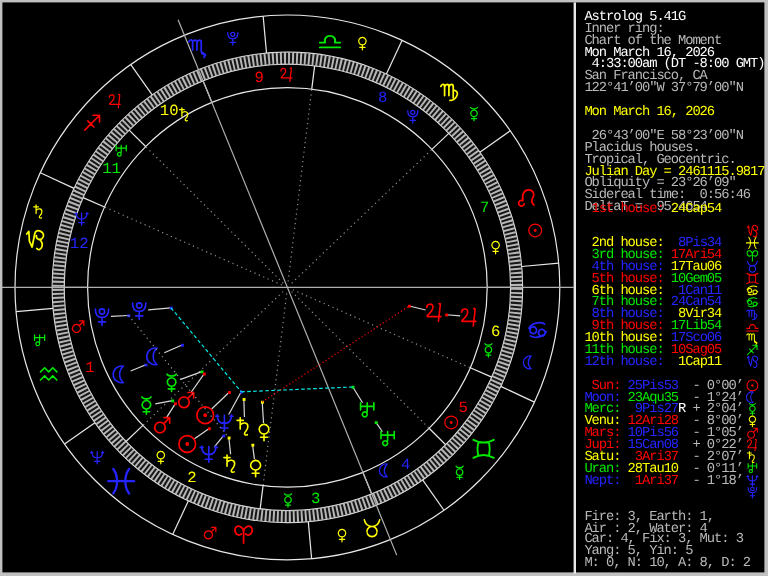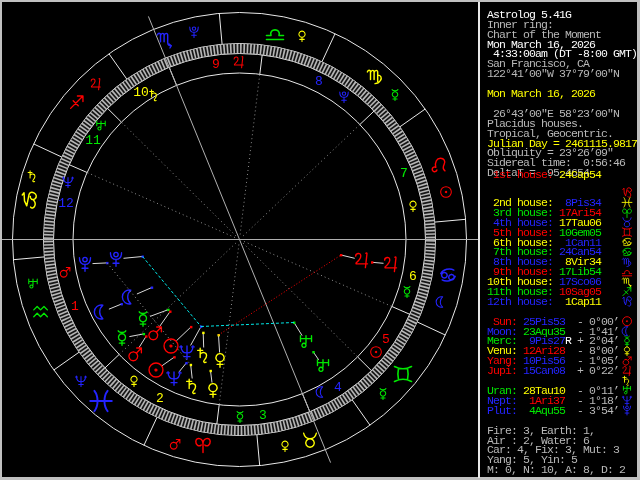--- a/index.html
+++ b/index.html
@@ -708,30 +708,30 @@
     <div class="t" style="top:218px"><span style="color:#2424ff"> 4th house:</span><span style="color:#ffff00"> 17Tau06</span></div>
     <div class="t" style="top:228px"><span style="color:#ff0000"> 5th house:</span><span style="color:#00e800"> 10Gem05</span></div>
     <div class="t" style="top:238px"><span style="color:#ffff00"> 6th house:</span><span style="color:#2424ff">  1Can11</span></div>
     <div class="t" style="top:247px"><span style="color:#00e800"> 7th house:</span><span style="color:#2424ff"> 24Can54</span></div>
     <div class="t" style="top:257px"><span style="color:#2424ff"> 8th house:</span><span style="color:#ffff00">  8Vir34</span></div>
     <div class="t" style="top:267px"><span style="color:#ff0000"> 9th house:</span><span style="color:#00e800"> 17Lib54</span></div>
     <div class="t" style="top:277px"><span style="color:#ffff00">10th house:</span><span style="color:#2424ff"> 17Sco06</span></div>
     <div class="t" style="top:287px"><span style="color:#00e800">11th house:</span><span style="color:#ff0000"> 10Sag05</span></div>
     <div class="t" style="top:297px"><span style="color:#2424ff">12th house:</span><span style="color:#ffff00">  1Cap11</span></div>
     <div class="t" style="top:317px"><span style="color:#ff0000"> Sun:</span><span style="color:#2424ff"> 25Pis53</span><span style="color:#ffffff"> </span><span style="color:#b8b8b8"> - 0°00’</span></div>
-    <div class="t" style="top:327px"><span style="color:#2424ff">Moon:</span><span style="color:#00e800"> 23Aqu35</span><span style="color:#ffffff"> </span><span style="color:#b8b8b8"> - 1°41’</span></div>
+    <div class="t" style="top:327px"><span style="color:#2424ff">Moon:</span><span style="color:#00e800"> 23Aqu35</span><span style="color:#ffffff"> </span><span style="color:#b8b8b8"> - 1°24’</span></div>
     <div class="t" style="top:336px"><span style="color:#00e800">Merc:</span><span style="color:#2424ff">  9Pis27</span><span style="color:#ffffff">R</span><span style="color:#b8b8b8"> + 2°04’</span></div>
     <div class="t" style="top:346px"><span style="color:#ffff00">Venu:</span><span style="color:#ff0000"> 12Ari28</span><span style="color:#ffffff"> </span><span style="color:#b8b8b8"> - 8°00’</span></div>
-    <div class="t" style="top:356px"><span style="color:#ff0000">Yang:</span><span style="color:#2424ff"> 10Pis56</span><span style="color:#ffffff"> </span><span style="color:#b8b8b8"> - 1°05’</span></div>
+    <div class="t" style="top:356px"><span style="color:#ff0000">Mars:</span><span style="color:#2424ff"> 10Pis56</span><span style="color:#ffffff"> </span><span style="color:#b8b8b8"> - 1°05’</span></div>
     <div class="t" style="top:366px"><span style="color:#ff0000">Jupi:</span><span style="color:#2424ff"> 15Can08</span><span style="color:#ffffff"> </span><span style="color:#b8b8b8"> + 0°22’</span></div>
+    <div class="t" style="top:376px"><span style="color:#ffff00">Satu:</span><span style="color:#ff0000">  3Ari37</span><span style="color:#ffffff"> </span><span style="color:#b8b8b8"> - 2°07’</span></div>
     <div class="t" style="top:386px"><span style="color:#00e800">Uran:</span><span style="color:#ffff00"> 28Tau10</span><span style="color:#ffffff"> </span><span style="color:#b8b8b8"> - 0°11’</span></div>
     <div class="t" style="top:396px"><span style="color:#2424ff">Nept:</span><span style="color:#ff0000">  1Ari37</span><span style="color:#ffffff"> </span><span style="color:#b8b8b8"> - 1°18’</span></div>
-    <div class="t" style="top:406px"><span style="color:#2424ff">Plut:</span><span style="color:#00e800">  4Aqu55</span><span style="color:#ffffff"> </span><span style="color:#b8b8b8"> - 3°54’</span></div>
     <div class="t" style="top:426px"><span style="color:#b8b8b8">Fire: 3, Earth: 1,</span></div>
-    <div class="t" style="top:436px"><span style="color:#b8b8b8">Air : 2, Water: 6</span></div>
+    <div class="t" style="top:436px"><span style="color:#b8b8b8">Air : 2, Water: 4</span></div>
     <div class="t" style="top:445px"><span style="color:#b8b8b8">Car: 4, Fix: 3, Mut: 3</span></div>
     <div class="t" style="top:455px"><span style="color:#b8b8b8">Yang: 5, Yin: 5</span></div>
     <div class="t" style="top:465px"><span style="color:#b8b8b8">M: 0, N: 10, A: 8, D: 2</span></div>
 <div id="bT"></div>
     <div id="bL"></div>
     <div id="bR"></div>
     <div id="bB"></div>
 <div id="div"></div>
 </div>
 </body></html>

